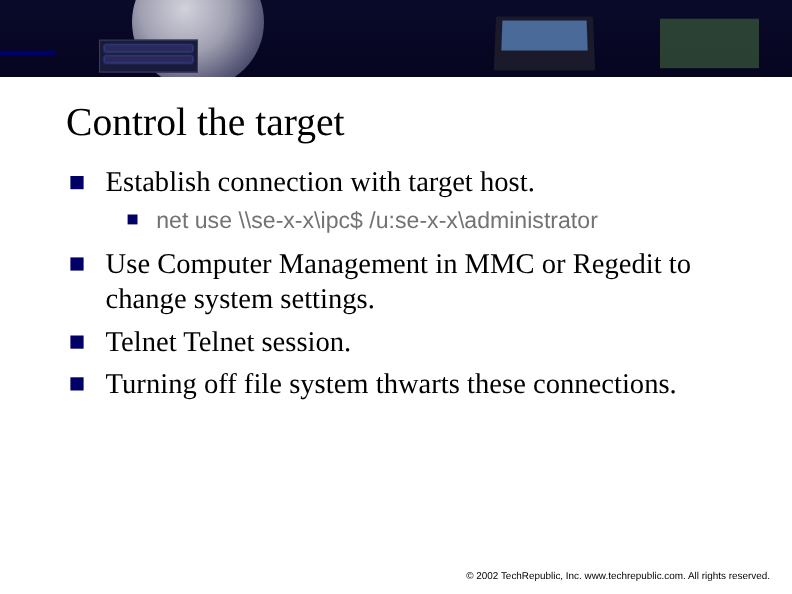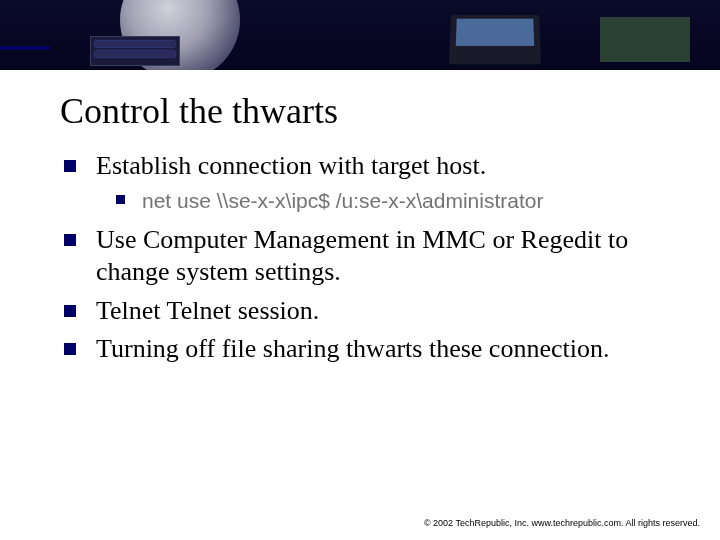--- a/index.html
+++ b/index.html
@@ -149,36 +149,36 @@
 <body>
 
 <div class="banner">
   <div class="rack"></div>
   <div class="laptop"></div>
   <div class="board"></div>
 </div>
 <div class="accent-line"></div>
 
 <div class="content">
-  <h1 class="title">Control the thwarts</h1>
+  <h1 class="title">Control the target</h1>
 
   <ul class="lvl1">
     <li>
       <span>Establish connection with target host.</span>
       <ul class="lvl2">
         <li>
           <span>net use \\se-x-x\ipc$ /u:se-x-x\administrator</span>
         </li>
       </ul>
     </li>
     <li>
       <span>Use Computer Management in MMC or Regedit to change system settings.</span>
     </li>
     <li>
       <span>Telnet Telnet session.</span>
     </li>
     <li>
-      <span>Turning off file sharing thwarts these connection.</span>
+      <span>Turning off file system thwarts these connections.</span>
     </li>
   </ul>
 </div>
 
 <div class="footer">© 2002 TechRepublic, Inc. www.techrepublic.com. All rights reserved.</div>
 
 </body></html>

